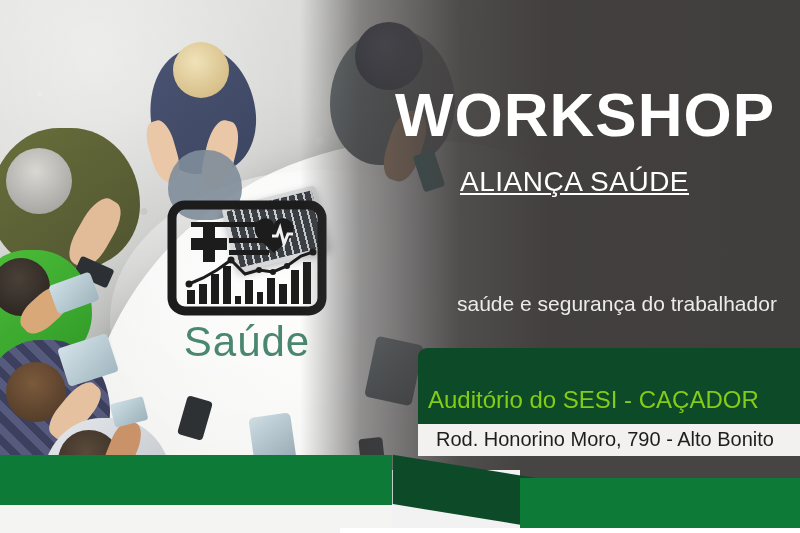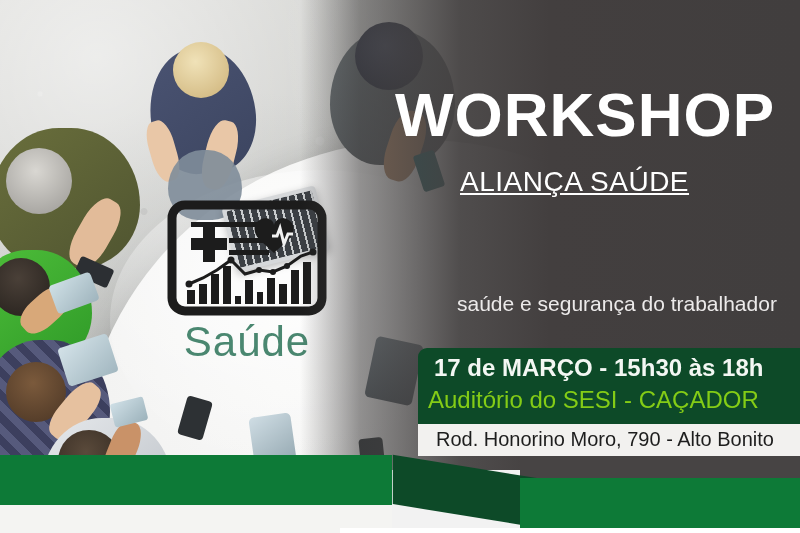--- a/index.html
+++ b/index.html
@@ -199,21 +199,20 @@
   </div>
 
   <div class="overlay"></div>
 
   <div class="txt">
     <div class="t-workshop">WORKSHOP</div>
     <div class="t-l2">ALIANÇA SAÚDE</div>
     <div class="t-sub2">saúde e segurança do trabalhador</div>
 
     <div class="greenbox">
-      <div class="gb-l1">17 de MARÇO - 15h30 às 18h</div>
       <div class="gb-l2">Auditório do SESI - CAÇADOR</div>
     </div>
 
     <div class="addr">
       <span>Rod. Honorino Moro, 790 - Alto Bonito</span>
     </div>
   </div>
 
   <div class="g-left"></div>
   <div class="g-strip-dark"></div>

